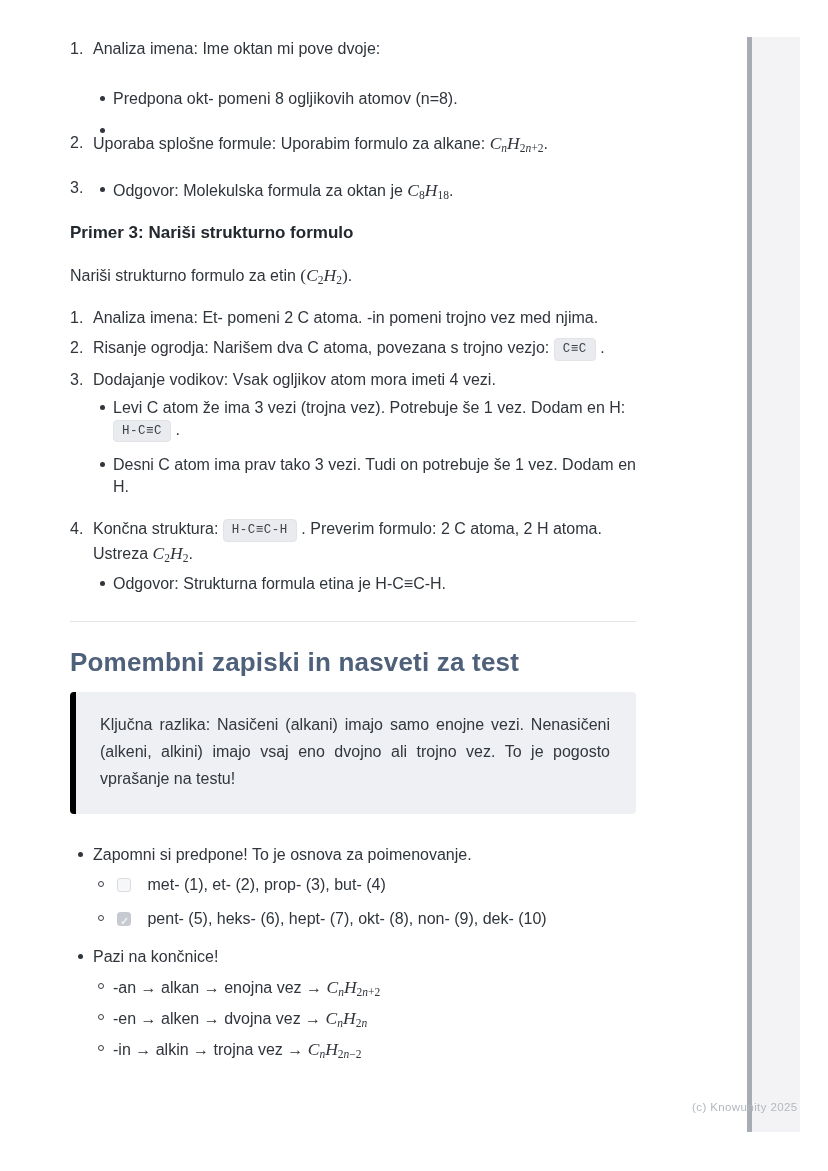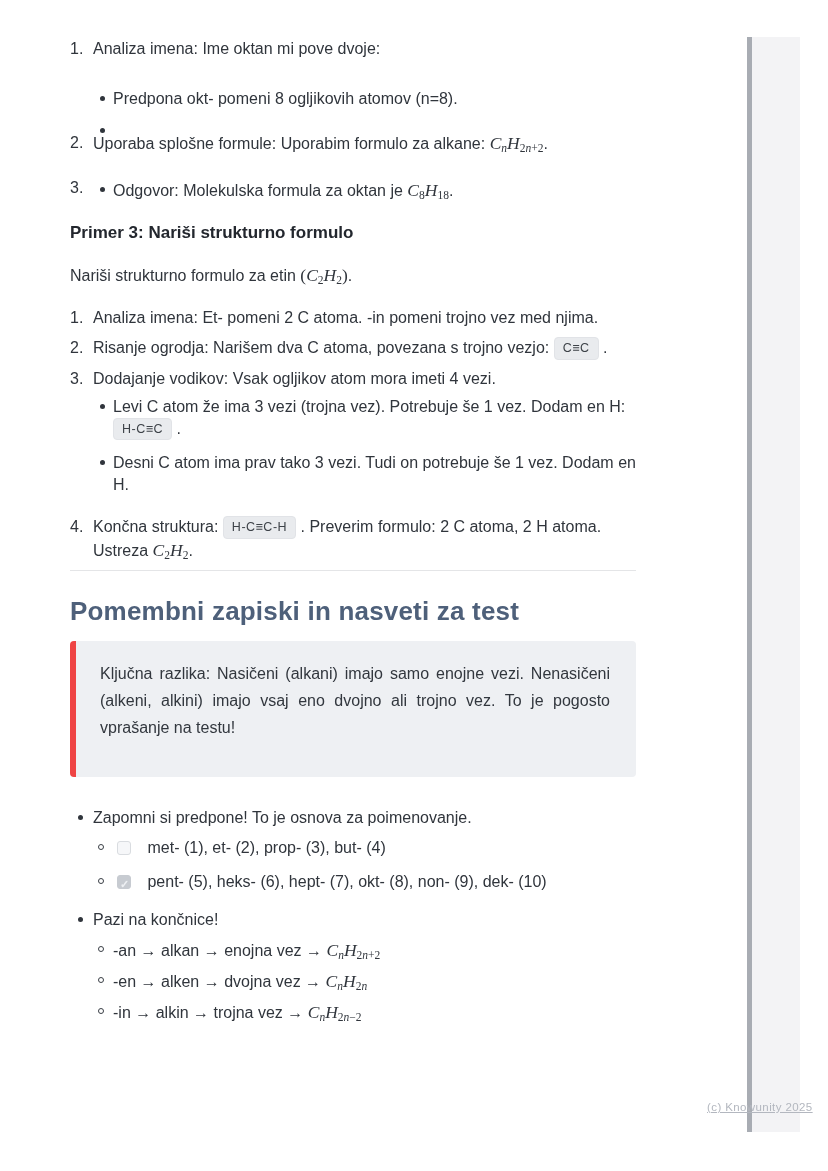--- a/index.html
+++ b/index.html
@@ -21,61 +21,61 @@
   
   .mb6{margin-bottom:6px}.mb8{margin-bottom:8px}.mb10{margin-bottom:10px}
   .mb12{margin-bottom:12px}.mb16{margin-bottom:16px}
   .mb20{margin-bottom:20px}.mb22{margin-bottom:22px}.mb24{margin-bottom:24px}
   .mb26{margin-bottom:26px}.mb28{margin-bottom:28px}.mb30{margin-bottom:30px}
 
   .b { font-weight:normal; }
 
   
   .chip {
-    font-family:Liberation Sans, sans-serif;
+    font-family:Liberation Mono, monospace;
     font-size:12.5px; line-height:1;
     background:#e9ebee; border:1px solid #e1e3e7; border-radius:4px;
     padding:4px 8px; color:#3d4248; white-space:nowrap; display:inline-block;
     vertical-align:1px; letter-spacing:0.5px;
   }
 
   
   .math { font-family:"Liberation Serif", serif; font-size:17.5px; }
   .math i { font-style:italic; }
   .math sub { font-size:11.5px; vertical-align:-3px; line-height:0; }
 
   h3.sub-heading { font-size:17px; line-height:22px; color:#23272e; font-weight:bold; }
   h2.section-heading { font-size:26px; line-height:36px; font-weight:bold; color:#4e607a; letter-spacing:0.2px; }
 
   .divider { height:1px; background:#e4e5e7; border:none; }
 
   .callout {
-    background:#eef0f3; border-left:6px solid #ef4444; border-radius:4px;
-    padding:19px 26px 36px 24px; text-align:justify; line-height:27px; color:#32373e;
+    background:#eef0f3; border-left:6px solid #000000; border-radius:4px;
+    padding:19px 26px 22px 24px; text-align:justify; line-height:27px; color:#32373e;
   }
 
   
   .cb {
     display:inline-block; width:14px; height:14px; border-radius:3px;
     margin:0 12px 0 4px; vertical-align:-2px; position:relative;
     background:#f6f7f9; border:1px solid #d9dce0;
   }
   .cb[data-checked="true"] { background:#c7cbd1; border-color:#c7cbd1; }
   .cb[data-checked="true"]::after {
     content:"\2713"; position:absolute; left:2px; top:-3px;
     font-size:11px; color:#eef0f3; font-weight:bold;
   }
 
   
   .page-edge   { position:absolute; left:747px; top:37px; width:5px;  height:1095px; background:#a8acb3; }
   .next-page   { position:absolute; left:752px; top:37px; width:48px; height:1095px; background:#f3f3f5; }
 
   .watermark {
-    position:absolute; left:707px; top:1101px; z-index:5;
-    font-size:11.5px; color:#b3b7bf; letter-spacing:0.4px; white-space:nowrap;text-decoration:underline;
+    position:absolute; left:692px; top:1101px; z-index:5;
+    font-size:11.5px; color:#b3b7bf; letter-spacing:0.4px; white-space:nowrap;
   }
 </style>
 </head>
 <body>
 
 <div class="doc">
 
   <div>
     <div class="lvl1 mb28">
       <span class="num">1.</span>
@@ -123,20 +123,24 @@
       <span><span>Levi C atom že ima 3 vezi (trojna vez). Potrebuje še 1 vez. Dodam en H: </span><span class="chip">H-C≡C</span><span> .</span></span>
     </div>
     <div class="lvl2 mb20">
       <span class="dot"></span>
       <span><span>Desni C atom ima prav tako 3 vezi. Tudi on potrebuje še 1 vez. Dodam en H.</span></span>
     </div>
     <div class="lvl1 mb8">
       <span class="num">4.</span>
       <span><span class="b">Končna struktura:</span><span> </span><span class="chip">H-C≡C-H</span><span> . Preverim formulo: 2 C atoma, 2 H atoma. Ustreza </span><span class="math"><i>C</i><sub>2</sub><i>H</i><sub>2</sub></span><span>.</span></span>
     </div>
+    <div class="lvl2 mb26">
+      <span class="dot"></span>
+      <span><span class="b">Odgovor:</span><span> Strukturna formula etina je H-C≡C-H.</span></span>
+    </div>
   </div>
 
   <hr class="divider mb22">
 
   <h2 class="section-heading mb12">Pomembni zapiski in nasveti za test</h2>
 
   <div class="callout mb30"><span class="b">Ključna razlika</span><span>: Nasičeni (alkani) imajo samo enojne vezi. Nenasičeni (alkeni, alkini) imajo vsaj eno dvojno ali trojno vez. To je pogosto vprašanje na testu!</span></div>
 
   <div>
     <div class="lvl1 mb8">

